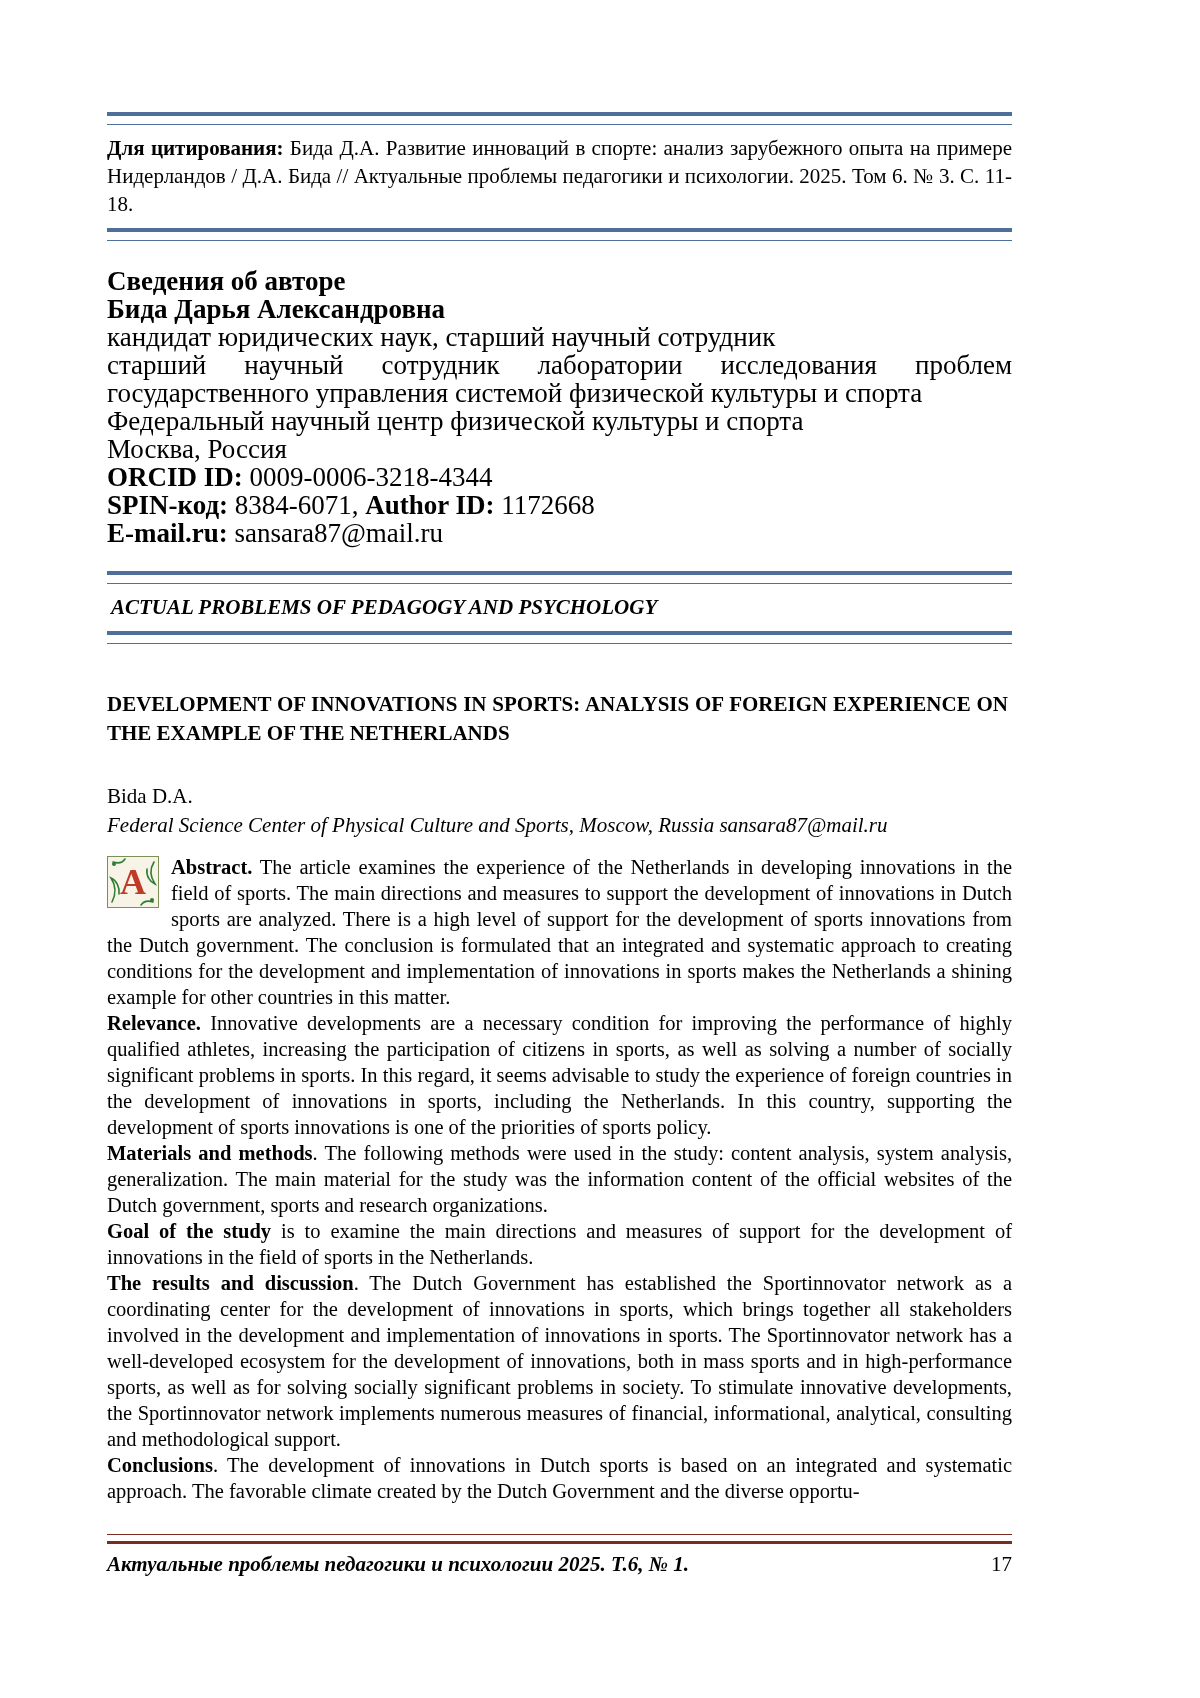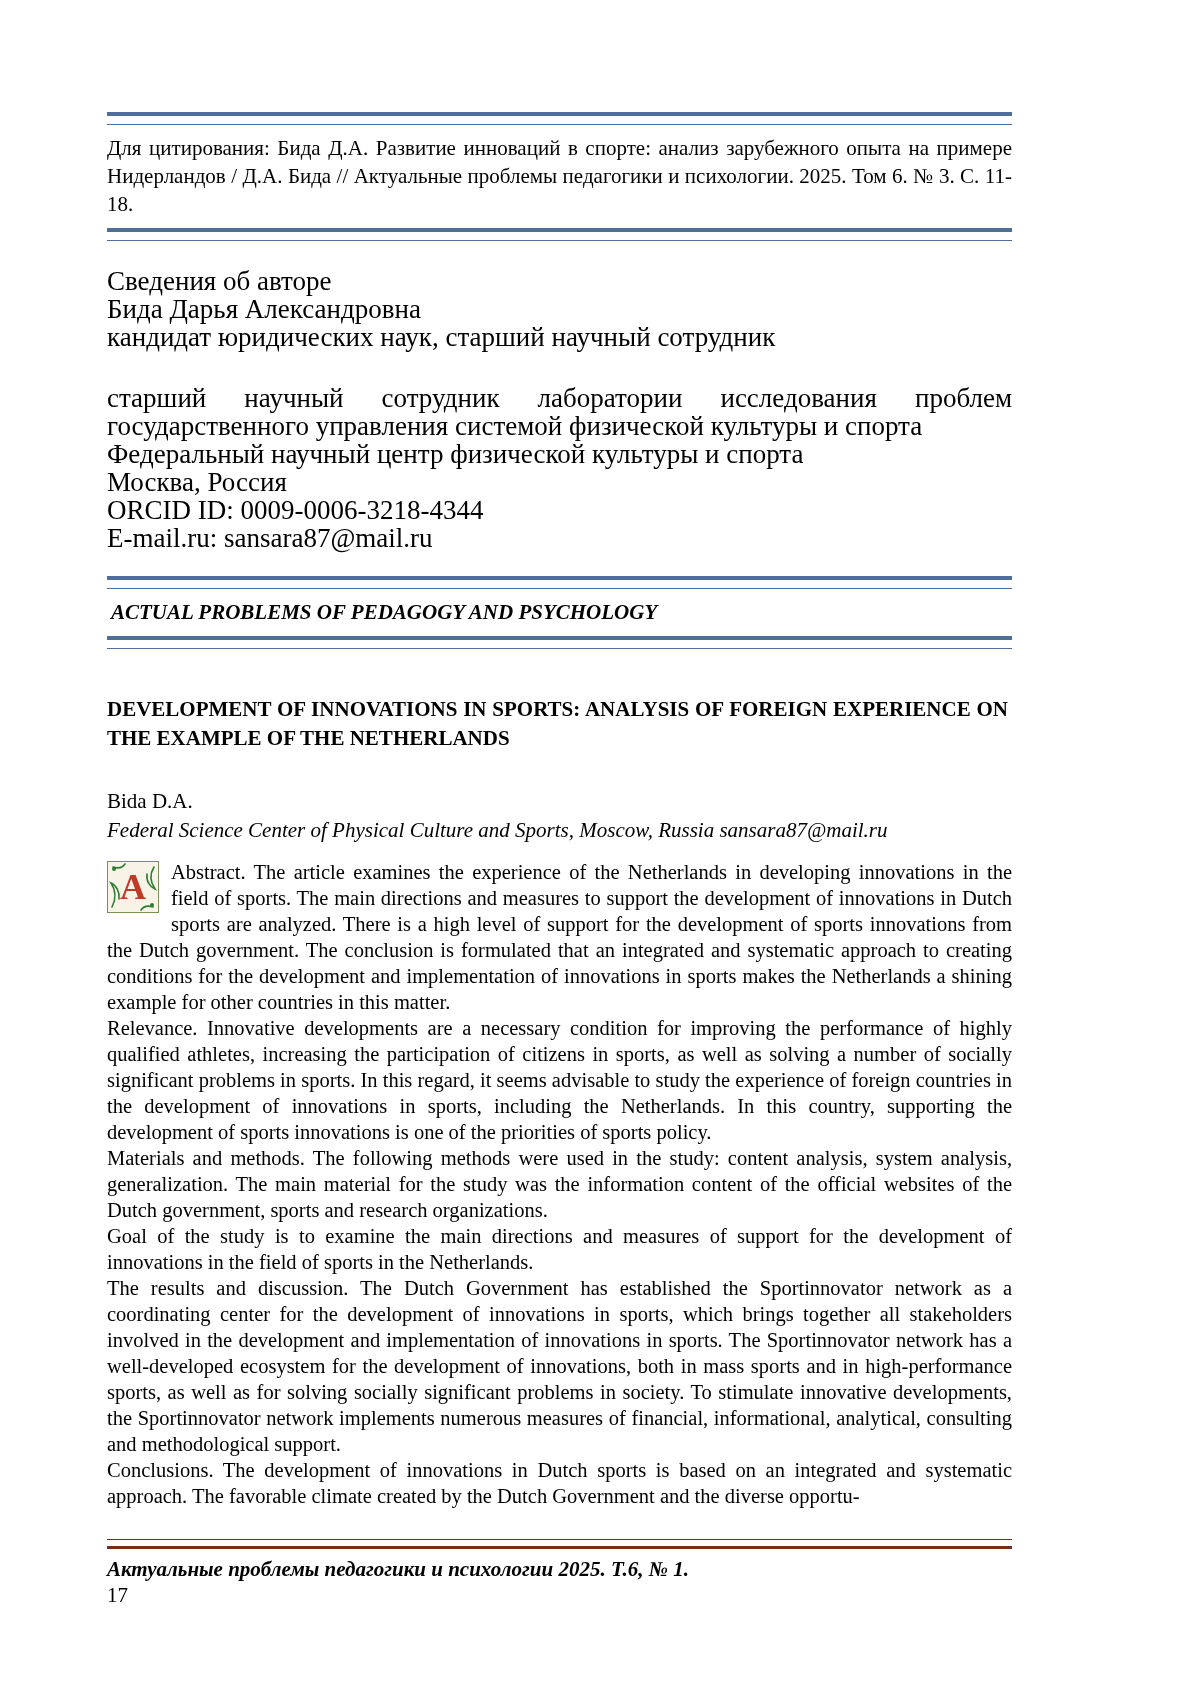--- a/index.html
+++ b/index.html
@@ -24,33 +24,33 @@
     height: 8px;
     border-top: 4px solid #4d6f99;
     border-bottom: 1px solid #4d6f99;
   }
   .footer-rule {
     height: 6px;
     border-top: 1px solid #7a2b22;
     border-bottom: 3px solid #7a2b22;
   }
   p { margin: 0; }
-  .lead { font-weight: normal; }
+  .lead { font-weight: bold; }
   .citation {
     margin: 9px 0 10px 0;
     font-size: 21px;
     line-height: 28px;
     text-align: justify;
   }
   .author-block {
     margin: 26px 0 24px 0;
     font-size: 27px;
     line-height: 28px;
   }
-  .author-block .just { text-align: justify; margin-top: 33px; }
+  .author-block .just { text-align: justify; }
   .journal-block {
     margin: 9px 0 10px 4px;
     font-size: 21px;
     line-height: 28px;
     font-weight: bold;
     font-style: italic;
   }
   .article-title {
     margin: 46px 4px 0 0;
     font-size: 21px;
@@ -85,21 +85,20 @@
     margin-top: 30px;
     padding: 0 188px 0 107px;
   }
   .footer-row {
     display: flex;
     justify-content: space-between;
     align-items: baseline;
     margin-top: 7px;
     font-size: 21px;
     line-height: 26px;
-    flex-direction: column;
   }
   .footer-journal {
     font-weight: bold;
     font-style: italic;
   }
 </style>
 </head>
 <body>
 
 <div class="page">
@@ -112,20 +111,21 @@
     <div class="rule-blue"></div>
 
     <div class="author-block">
       <p class="lead">Сведения об авторе</p>
       <p class="lead">Бида Дарья Александровна</p>
       <p>кандидат юридических наук, старший научный сотрудник</p>
       <p class="just">старший научный сотрудник лаборатории исследования проблем государственного управления системой физической культуры и спорта</p>
       <p>Федеральный научный центр физической культуры и спорта</p>
       <p>Москва, Россия</p>
       <p><span class="lead">ORCID ID:</span><span> 0009-0006-3218-4344</span></p>
+      <p><span class="lead">SPIN-код:</span><span> 8384-6071, </span><span class="lead">Author ID:</span><span> 1172668</span></p>
       <p><span class="lead">E-mail.ru:</span><span> sansara87@mail.ru</span></p>
     </div>
 
     <div class="rule-blue"></div>
     <div class="journal-block">
       <p>ACTUAL PROBLEMS OF PEDAGOGY AND PSYCHOLOGY</p>
     </div>
     <div class="rule-blue"></div>
 
     <h1 class="article-title">DEVELOPMENT OF INNOVATIONS IN SPORTS: ANALYSIS OF FOREIGN EXPERIENCE ON THE EXAMPLE OF THE NETHERLANDS</h1>

